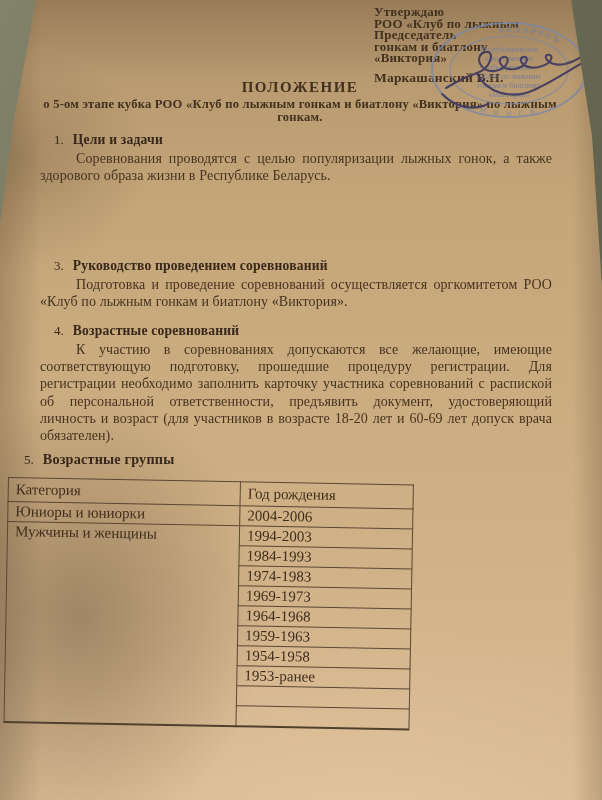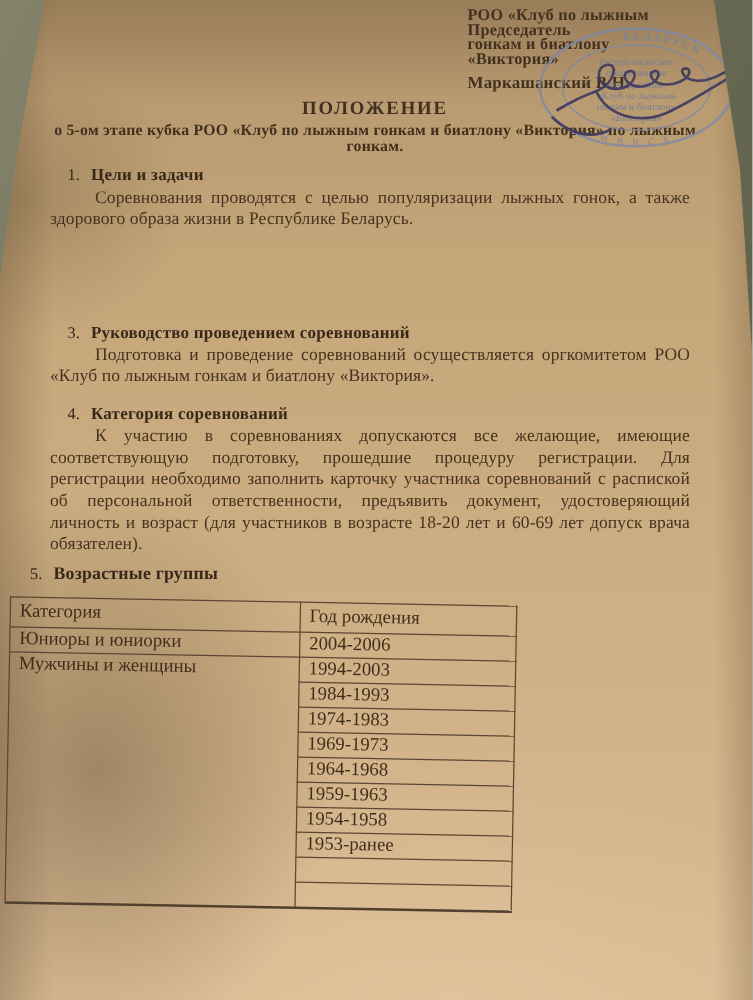--- a/index.html
+++ b/index.html
@@ -59,20 +59,21 @@
   .age-table tr{height:20px;}
   .age-table tr.hdr{height:24px;}
   .age-table td[rowspan]{vertical-align:top;padding-top:1px;}
 </style>
 </head>
 <body>
 
 <div class="paper">
 
   <div class="approval">
+    <div>Утверждаю</div>
     <div>РОО «Клуб по лыжным</div>
     <div>Председатель</div>
     <div>гонкам и биатлону</div>
     <div>«Виктория»</div>
     <div class="signer">Маркашанский В.Н.</div>
   </div>
 
   <svg class="stamp" width="187" height="118" viewBox="0 0 187 118">
     <g opacity="0.82">
       <ellipse cx="93" cy="56" rx="77" ry="47" fill="none" stroke="#7d88a6" stroke-width="2"></ellipse>
@@ -120,21 +121,21 @@
 
   <section class="sec sec3">
     <div class="sec-head">
       <span class="sec-num">3.</span><span class="sec-title">Руководство проведением соревнований</span>
     </div>
     <p class="sec-body">Подготовка и проведение соревнований осуществляется оргкомитетом РОО «Клуб по лыжным гонкам и биатлону «Виктория».</p>
   </section>
 
   <section class="sec sec4">
     <div class="sec-head">
-      <span class="sec-num">4.</span><span class="sec-title">Категория соревнований</span>
+      <span class="sec-num">4.</span><span class="sec-title">Возрастные соревнований</span>
     </div>
     <p class="sec-body">К участию в соревнованиях допускаются все желающие, имеющие соответствующую подготовку, прошедшие процедуру регистрации. Для регистрации необходимо заполнить карточку участника соревнований с распиской об персональной ответственности, предъявить документ, удостоверяющий личность и возраст (для участников в возрасте 18-20 лет и 60-69 лет допуск врача обязателен).</p>
   </section>
 
   <section class="sec sec5">
     <div class="sec-head">
       <span class="sec-num">5.</span><span class="sec-title">Возрастные группы</span>
     </div>
   </section>
 

